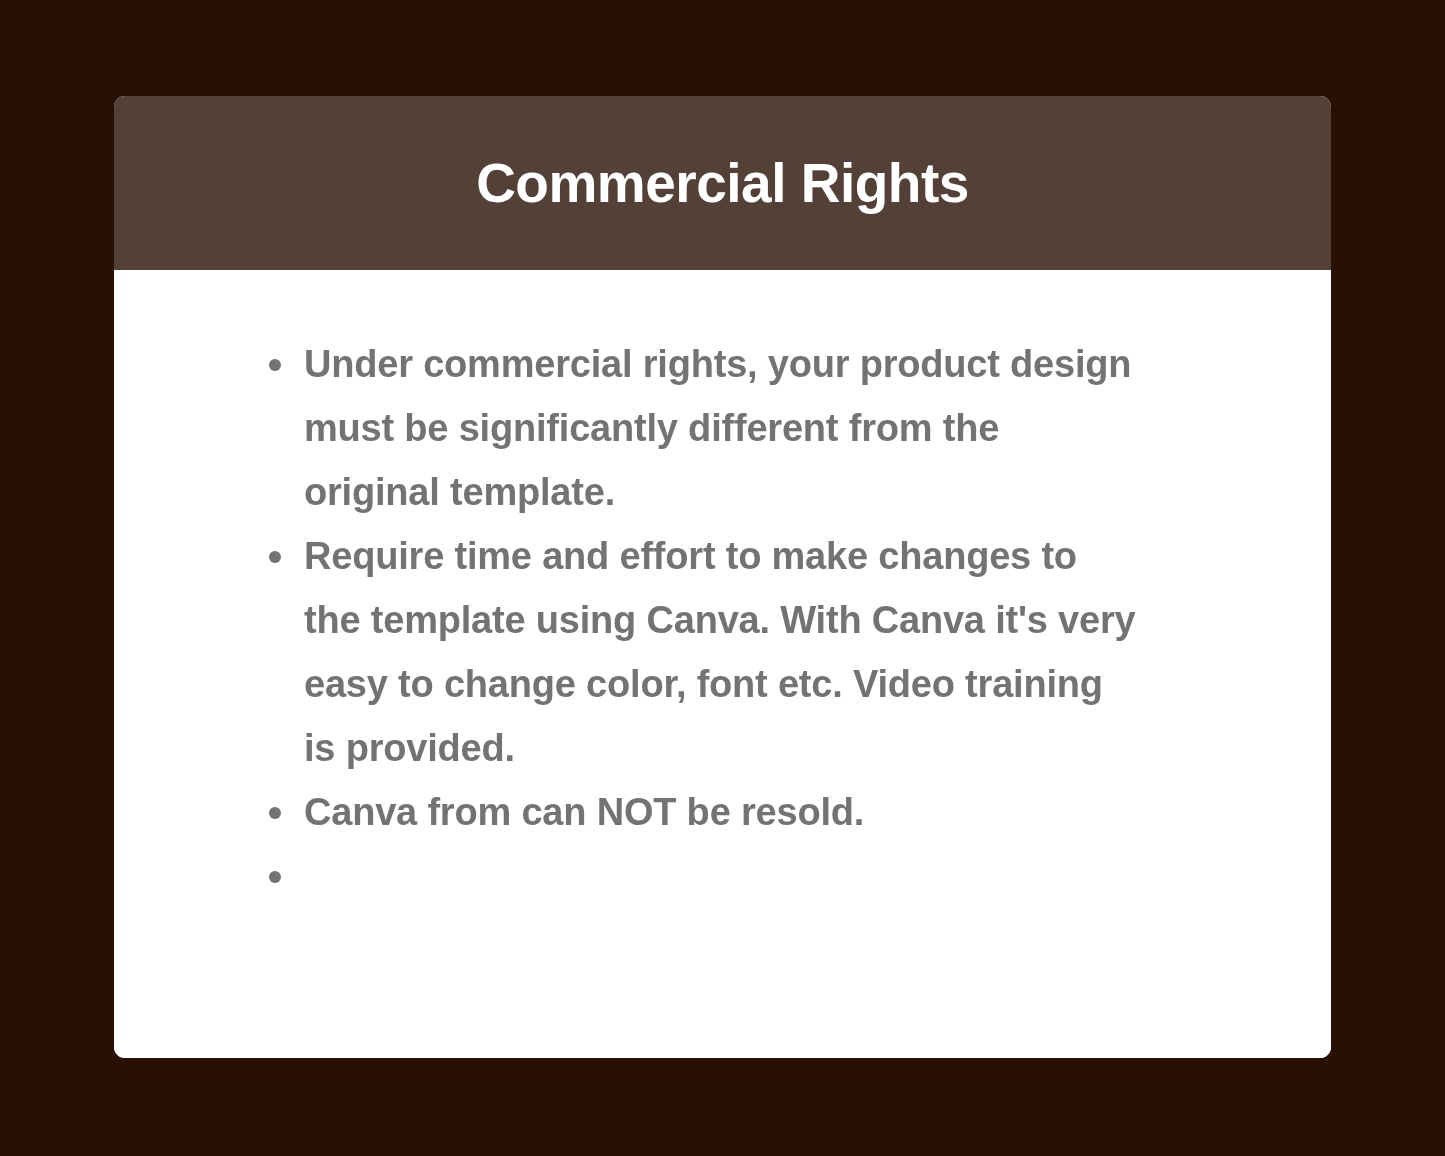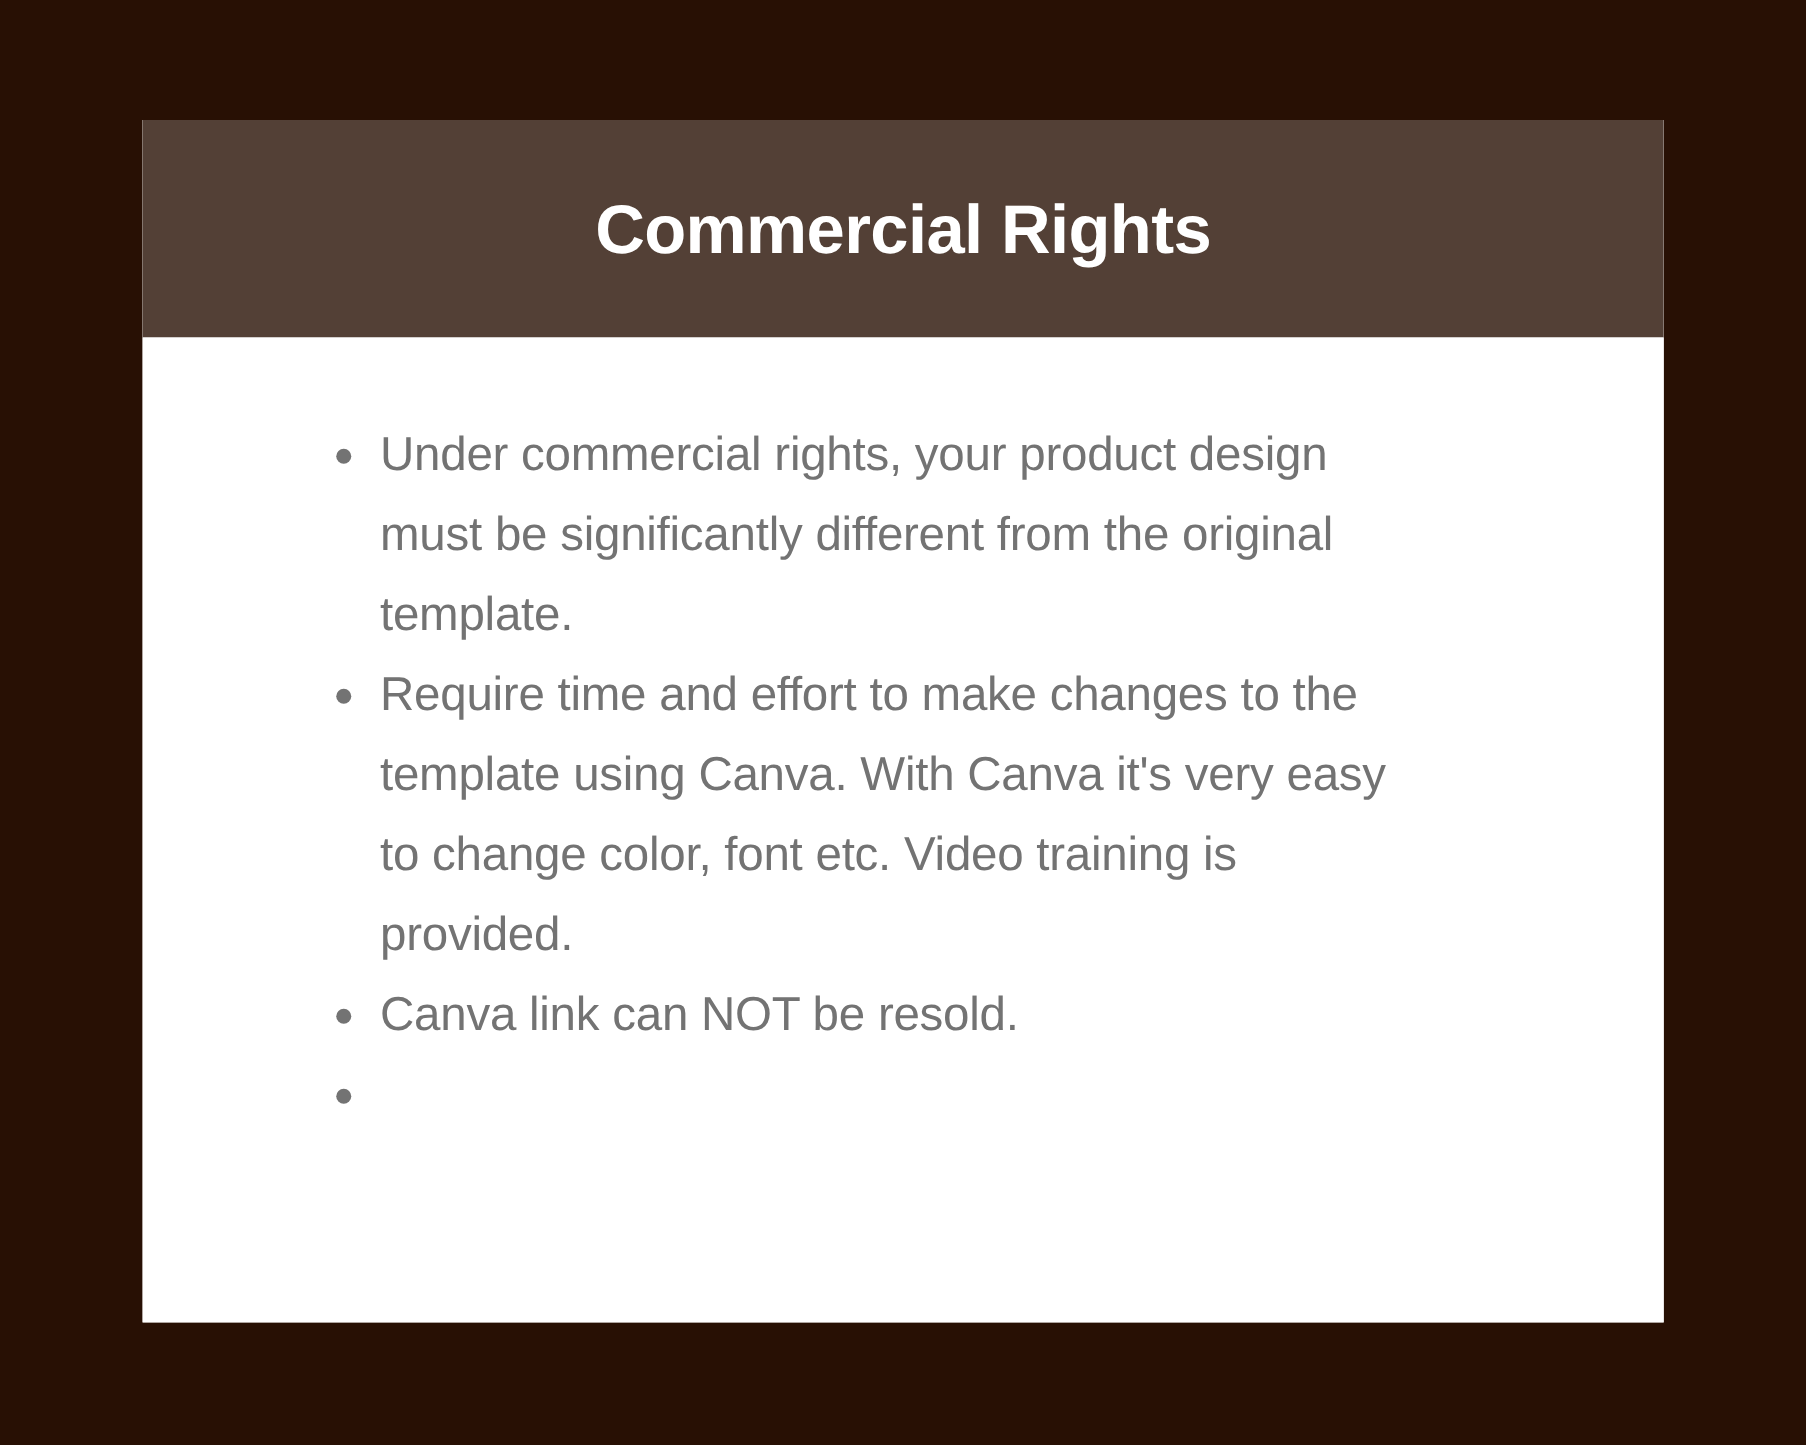--- a/index.html
+++ b/index.html
@@ -25,20 +25,21 @@
   .card {
     position: absolute;
     left: 114px;
     top: 96px;
     width: 1217px;
     height: 962px;
     background: #ffffff;
     display: flex;
     flex-direction: column;
     overflow: hidden;
+    border-radius: 11px;
   }
 
   .card-header {
     flex: 0 0 174px;
     height: 174px;
     background: #534036;
     display: flex;
     align-items: center;
     justify-content: center;
   }
@@ -68,21 +69,21 @@
     padding: 0;
     width: 880px;
   }
 
   .bullet-item {
     position: relative;
     padding-left: 44px;
     color: #737373;
     font-family: "Liberation Sans", sans-serif;
     font-size: 38px;
-    font-weight: normal;
+    font-weight: bold;
     line-height: 64px;
     margin: 0 0 0 0;
     letter-spacing: -0.2px;
   }
 
   .bullet-dot {
     position: absolute;
     left: 9px;
     top: 27px;
     width: 12px;
@@ -110,21 +111,21 @@
           <span>Under commercial rights, your product design must be significantly different from the original template.</span>
         </li>
 
         <li class="bullet-item">
           <span class="bullet-dot"></span>
           <span>Require time and effort to make changes to the template using Canva. With Canva it's very easy to change color, font etc. Video training is provided.</span>
         </li>
 
         <li class="bullet-item">
           <span class="bullet-dot"></span>
-          <span>Canva link can NOT be resold.</span>
+          <span>Canva from can NOT be resold.</span>
         </li>
 
         <li class="bullet-item">
           <span class="bullet-dot"></span>
         </li>
 
       </ul>
     </div>
 
   </div>

